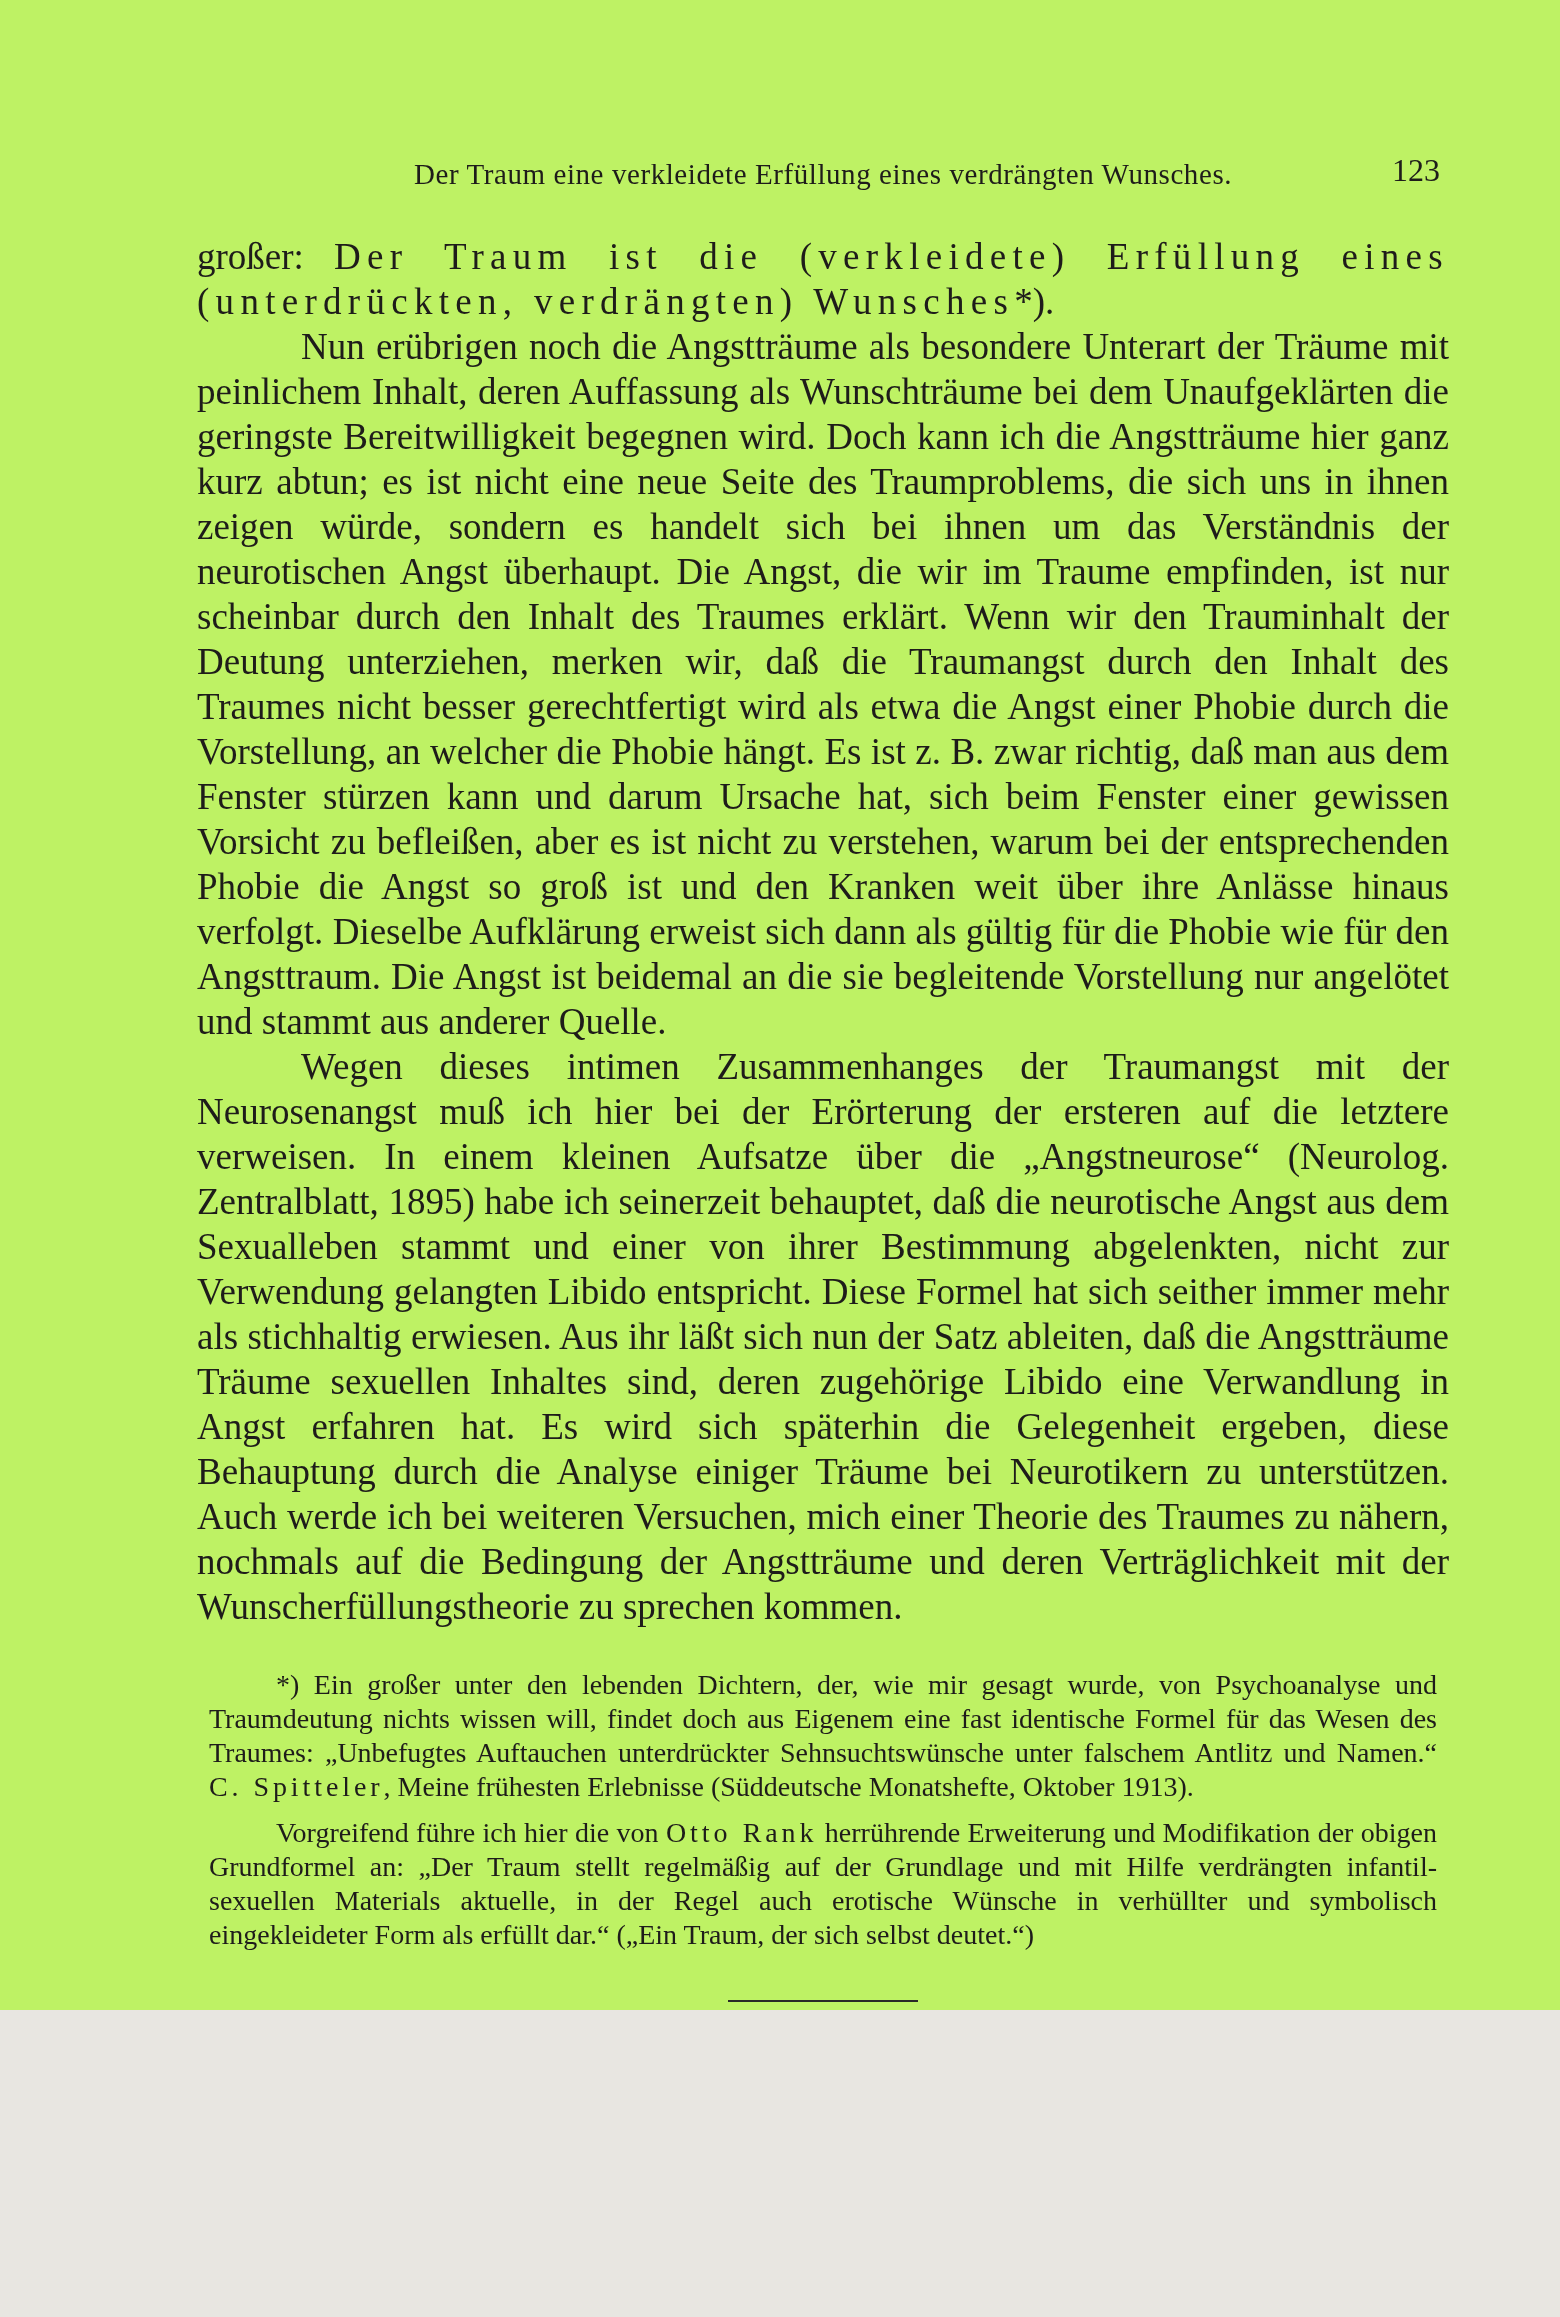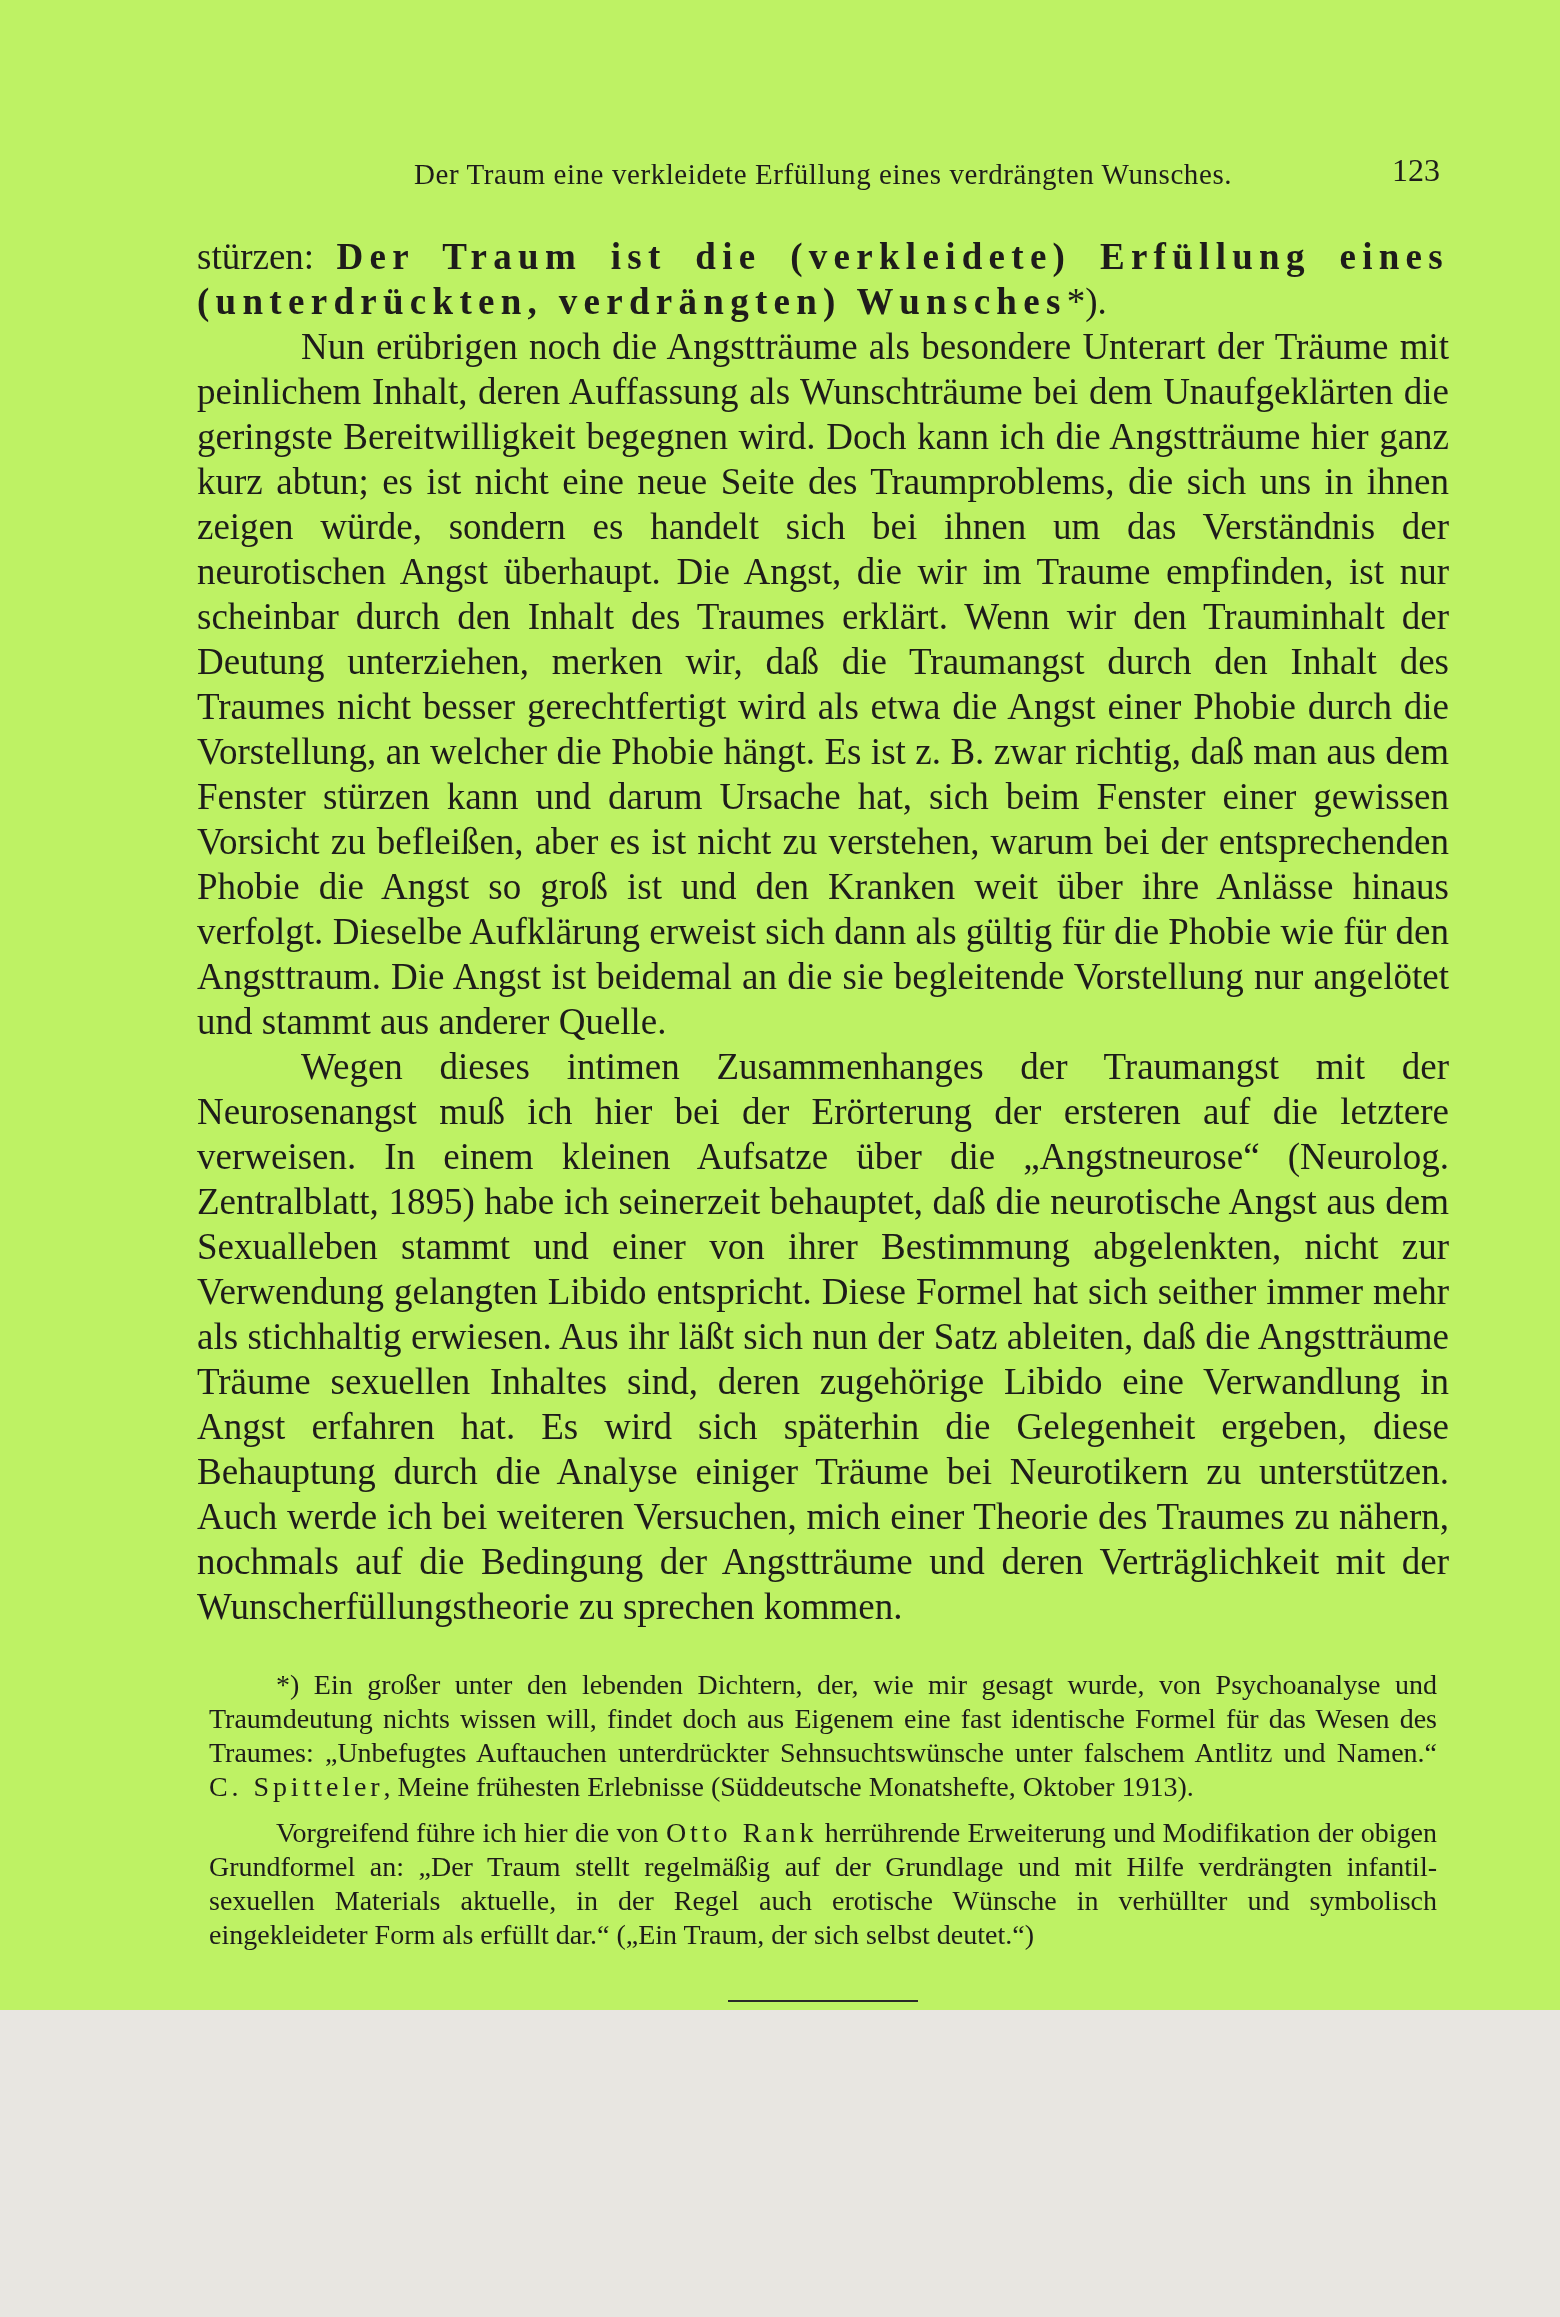--- a/index.html
+++ b/index.html
@@ -48,21 +48,20 @@
     margin: 0;
     text-align: justify;
     font-size: 37px;
     line-height: 45px;
   }
   .body-text p.indent {
     text-indent: 104px;
   }
   .spaced {
     letter-spacing: 0.17em;
-    font-weight: bold;
   }
   
   .footnotes {
     margin-top: 39px;
     font-size: 28px;
     line-height: 34px;
   }
   .footnotes p {
     margin: 12px;
     text-align: justify;
@@ -86,21 +85,21 @@
 <div class="page">
   <div class="content">
 
     <div class="running-head">
       <span class="running-title">Der Traum eine verkleidete Erfüllung eines verdrängten Wunsches.</span>
       <span class="page-number">123</span>
     </div>
 
     <div class="body-text">
       <p>
-        <span>stürzen: </span><span class="spaced">Der Traum ist die (verkleidete) Erfüllung eines (unterdrückten, verdrängten) Wunsches</span><span>*).</span>
+        <span>großer: </span><span class="spaced">Der Traum ist die (verkleidete) Erfüllung eines (unterdrückten, verdrängten) Wunsches</span><span>*).</span>
       </p>
       <p class="indent">Nun erübrigen noch die Angstträume als besondere Unterart der Träume mit peinlichem Inhalt, deren Auffassung als Wunschträume bei dem Unaufgeklärten die geringste Bereitwilligkeit begegnen wird. Doch kann ich die Angstträume hier ganz kurz abtun; es ist nicht eine neue Seite des Traumproblems, die sich uns in ihnen zeigen würde, sondern es handelt sich bei ihnen um das Verständnis der neurotischen Angst überhaupt. Die Angst, die wir im Traume empfinden, ist nur scheinbar durch den Inhalt des Traumes erklärt. Wenn wir den Trauminhalt der Deutung unterziehen, merken wir, daß die Traumangst durch den Inhalt des Traumes nicht besser gerechtfertigt wird als etwa die Angst einer Phobie durch die Vorstellung, an welcher die Phobie hängt. Es ist z. B. zwar richtig, daß man aus dem Fenster stürzen kann und darum Ursache hat, sich beim Fenster einer gewissen Vorsicht zu befleißen, aber es ist nicht zu verstehen, warum bei der entsprechenden Phobie die Angst so groß ist und den Kranken weit über ihre Anlässe hinaus verfolgt. Dieselbe Aufklärung erweist sich dann als gültig für die Phobie wie für den Angsttraum. Die Angst ist beidemal an die sie begleitende Vorstellung nur angelötet und stammt aus anderer Quelle.</p>
       <p class="indent">Wegen dieses intimen Zusammenhanges der Traumangst mit der Neurosenangst muß ich hier bei der Erörterung der ersteren auf die letztere verweisen. In einem kleinen Aufsatze über die „Angstneurose“ (Neurolog. Zentralblatt, 1895) habe ich seinerzeit behauptet, daß die neurotische Angst aus dem Sexualleben stammt und einer von ihrer Bestimmung abgelenkten, nicht zur Verwendung gelangten Libido entspricht. Diese Formel hat sich seither immer mehr als stichhaltig erwiesen. Aus ihr läßt sich nun der Satz ableiten, daß die Angstträume Träume sexuellen Inhaltes sind, deren zugehörige Libido eine Verwandlung in Angst erfahren hat. Es wird sich späterhin die Gelegenheit ergeben, diese Behauptung durch die Analyse einiger Träume bei Neurotikern zu unterstützen. Auch werde ich bei weiteren Versuchen, mich einer Theorie des Traumes zu nähern, nochmals auf die Bedingung der Angstträume und deren Verträglichkeit mit der Wunscherfüllungstheorie zu sprechen kommen.</p>
     </div>
 
     <div class="footnotes">
       <p>
         <span>*) Ein großer unter den lebenden Dichtern, der, wie mir gesagt wurde, von Psychoanalyse und Traumdeutung nichts wissen will, findet doch aus Eigenem eine fast identische Formel für das Wesen des Traumes: „Unbefugtes Auftauchen unterdrückter Sehnsuchtswünsche unter falschem Antlitz und Namen.“ </span><span class="fn-spaced">C. Spitteler</span><span>, Meine frühesten Erlebnisse (Süddeutsche Monatshefte, Oktober 1913).</span>
       </p>
       <p>

